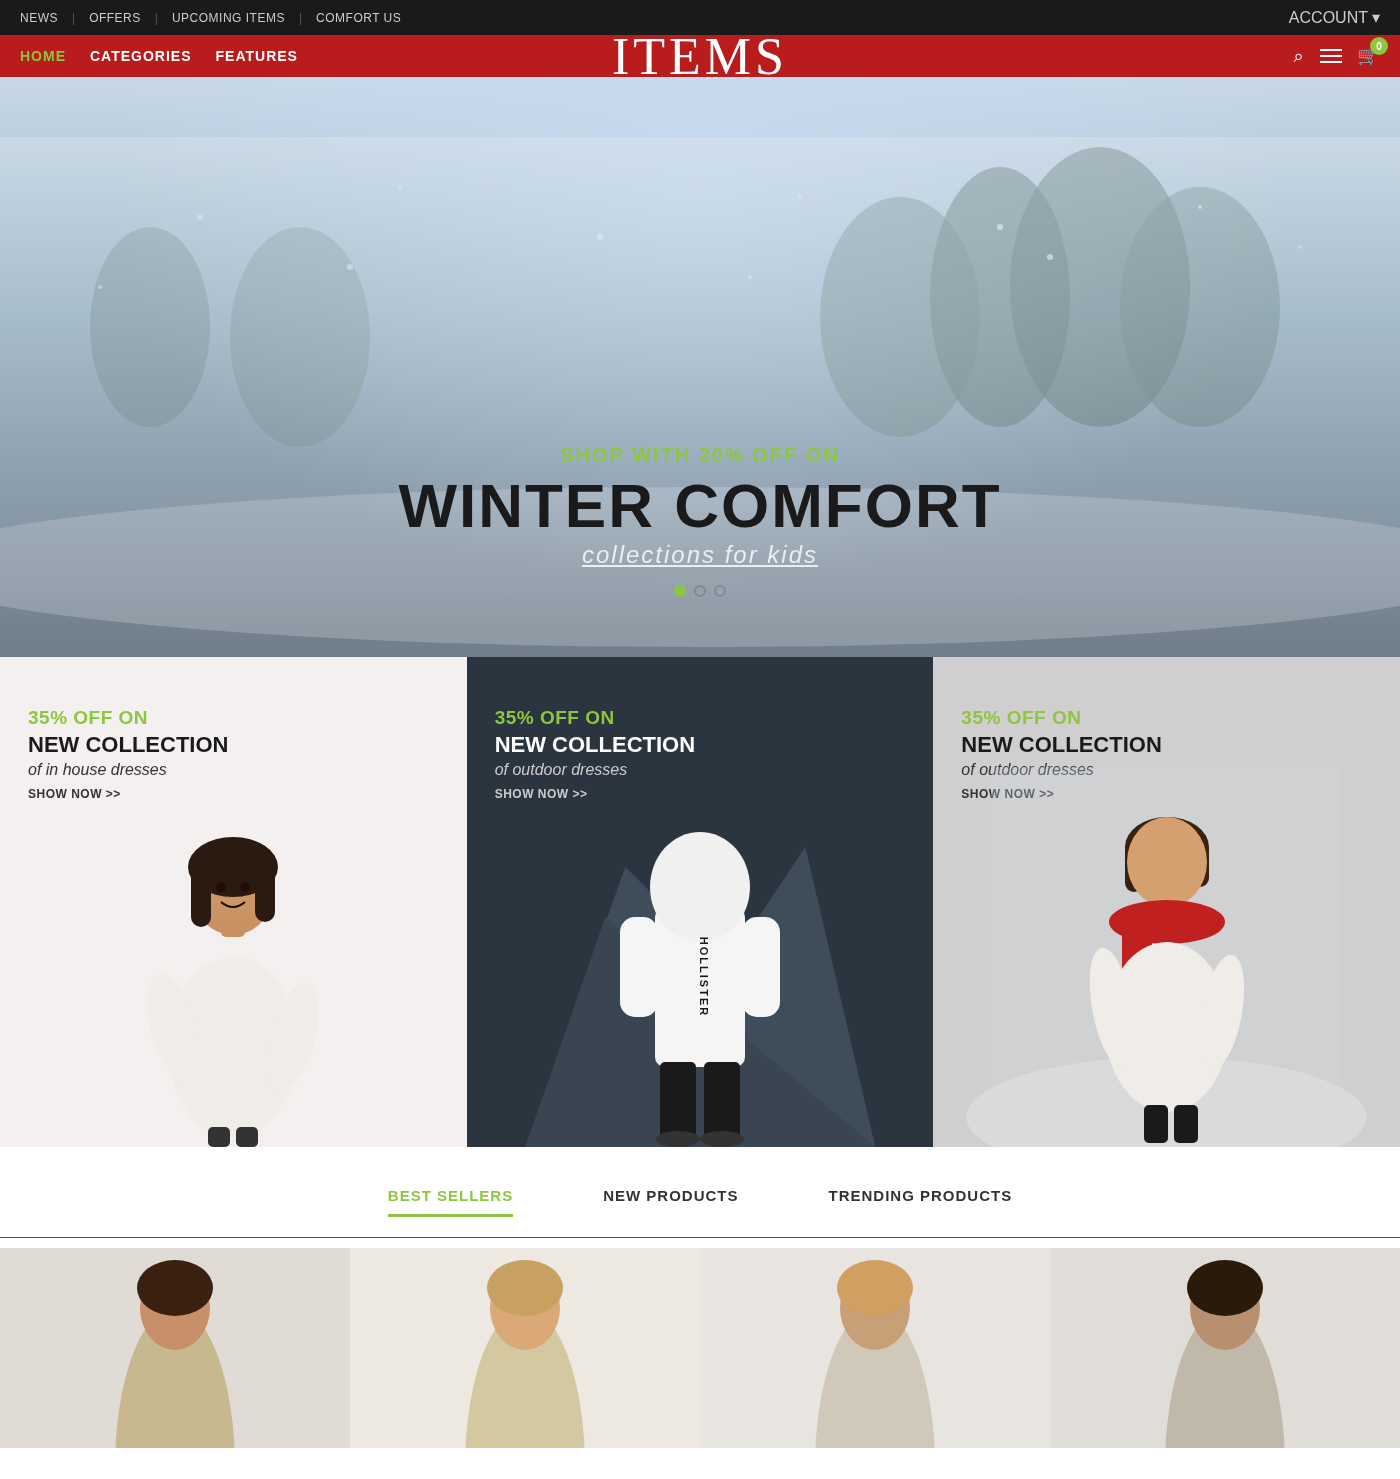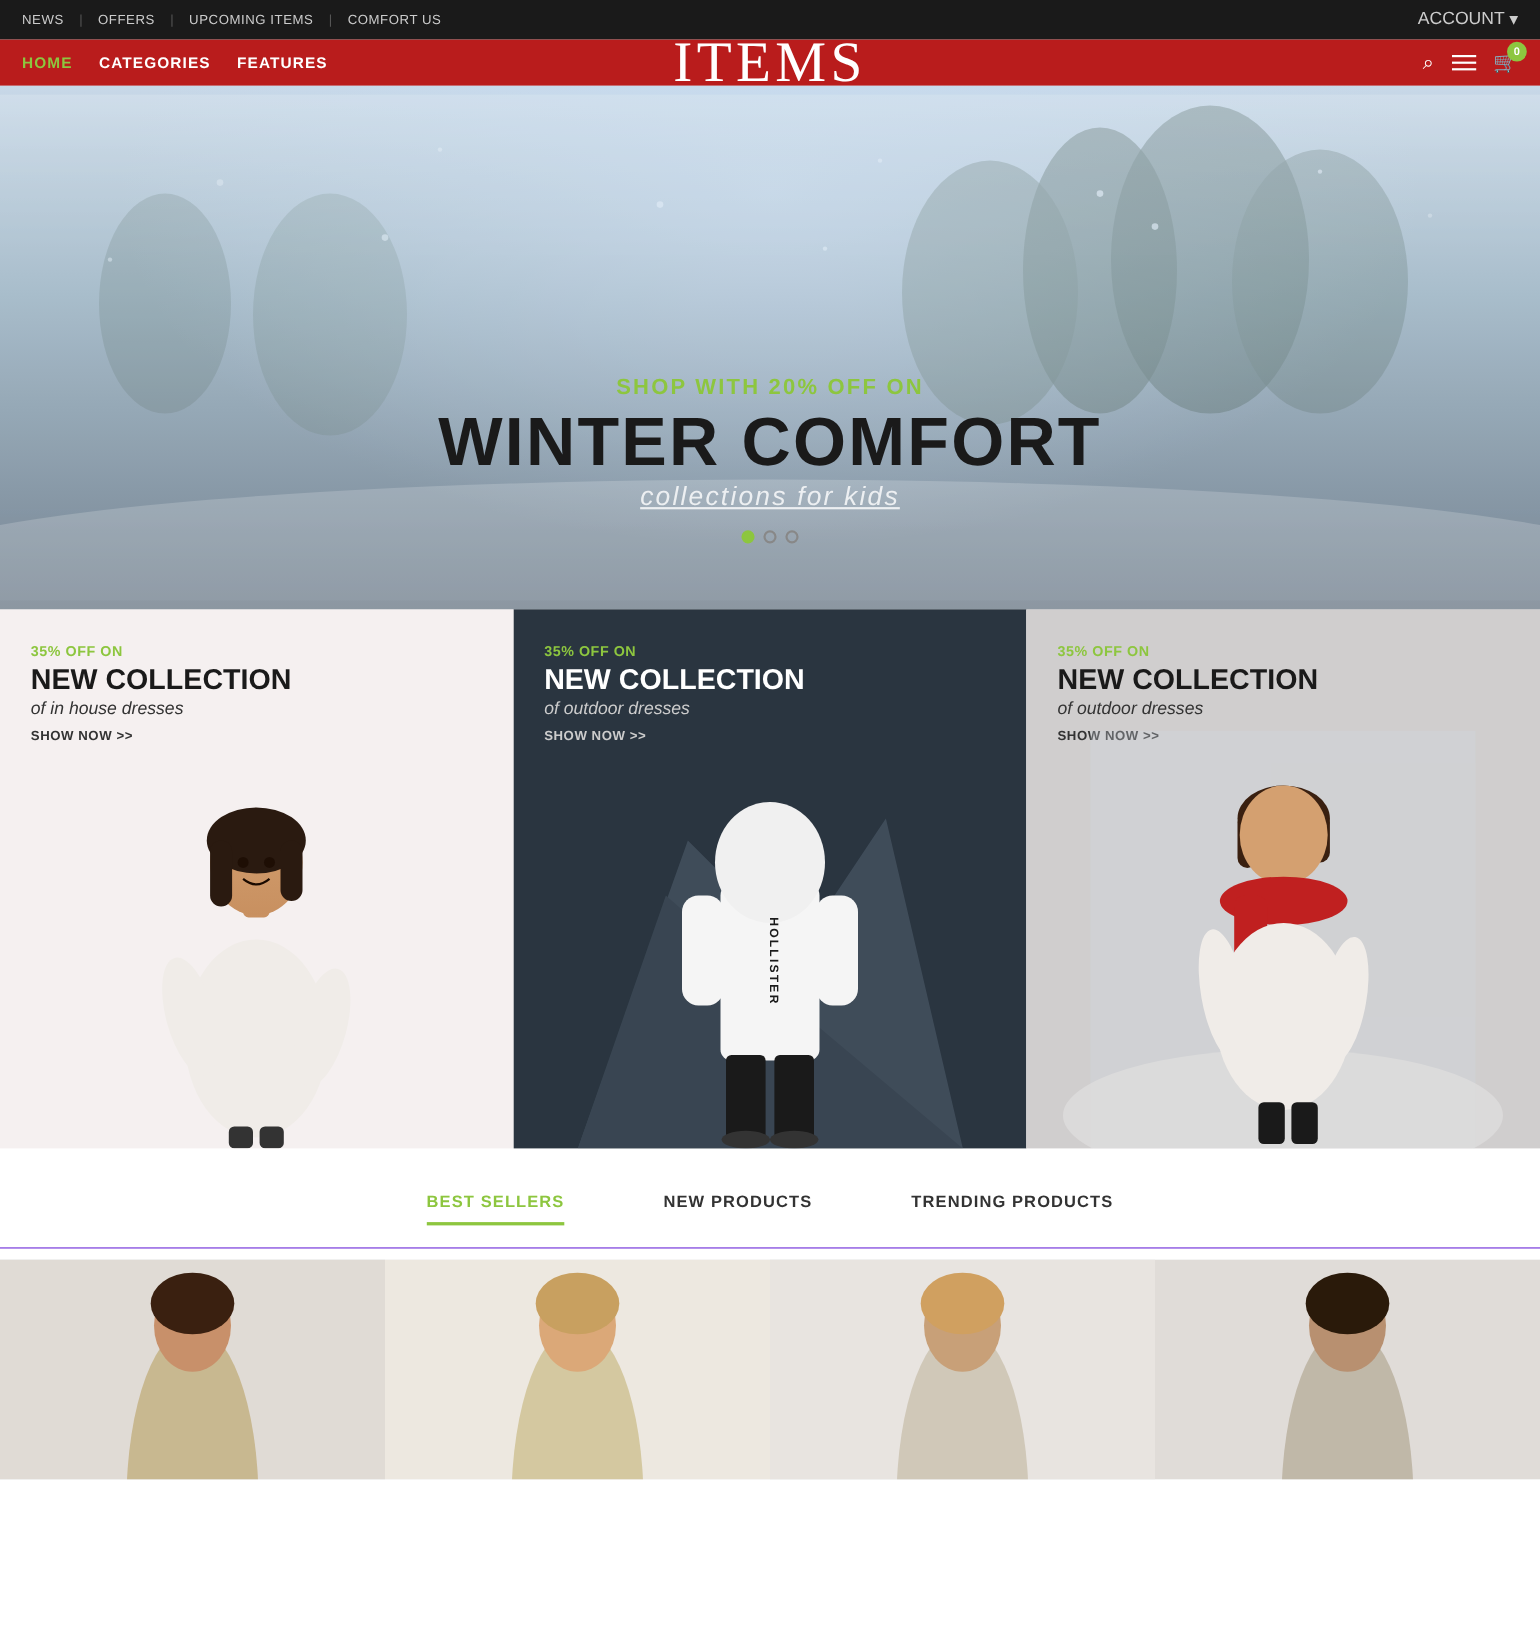--- a/index.html
+++ b/index.html
@@ -73,21 +73,21 @@
       font-size: 10px;
       display: flex;
       align-items: center;
       justify-content: center;
       font-weight: bold;
     }
 
     
     .hero {
       width: 100%;
-      height: 476px;
+      height: 580px;
       background: linear-gradient(to bottom, #c8d8e8 0%, #a0b8c8 30%, #8090a0 60%, #606878 80%);
       position: relative;
       overflow: hidden;
       display: flex;
       align-items: flex-end;
       justify-content: center;
       padding-bottom: 60px;
     }
     .hero-bg {
       position: absolute;
@@ -155,28 +155,29 @@
       background: #f5f0f0;
     }
     .promo-card:nth-child(2) {
       background: #2a3540;
     }
     .promo-card:nth-child(3) {
       background: #d0cece;
     }
     .promo-tag {
       color: #8dc63f;
-      font-size: 13px;
+      font-size: 19px;
       font-weight: 600;
       text-transform: uppercase;
       letter-spacing: 0.5px;
       margin-bottom: 4px;
+      margin-top: 20px;
     }
     .promo-title {
-      font-size: 26px;
+      font-size: 22px;
       font-weight: 900;
       text-transform: uppercase;
       color: #1a1a1a;
       line-height: 1.1;
       margin-bottom: 4px;
     }
     .promo-card:nth-child(2) .promo-title { color: #fff; }
     .promo-card:nth-child(3) .promo-title { color: #1a1a1a; }
     .promo-subtitle {
       font-size: 16px;

